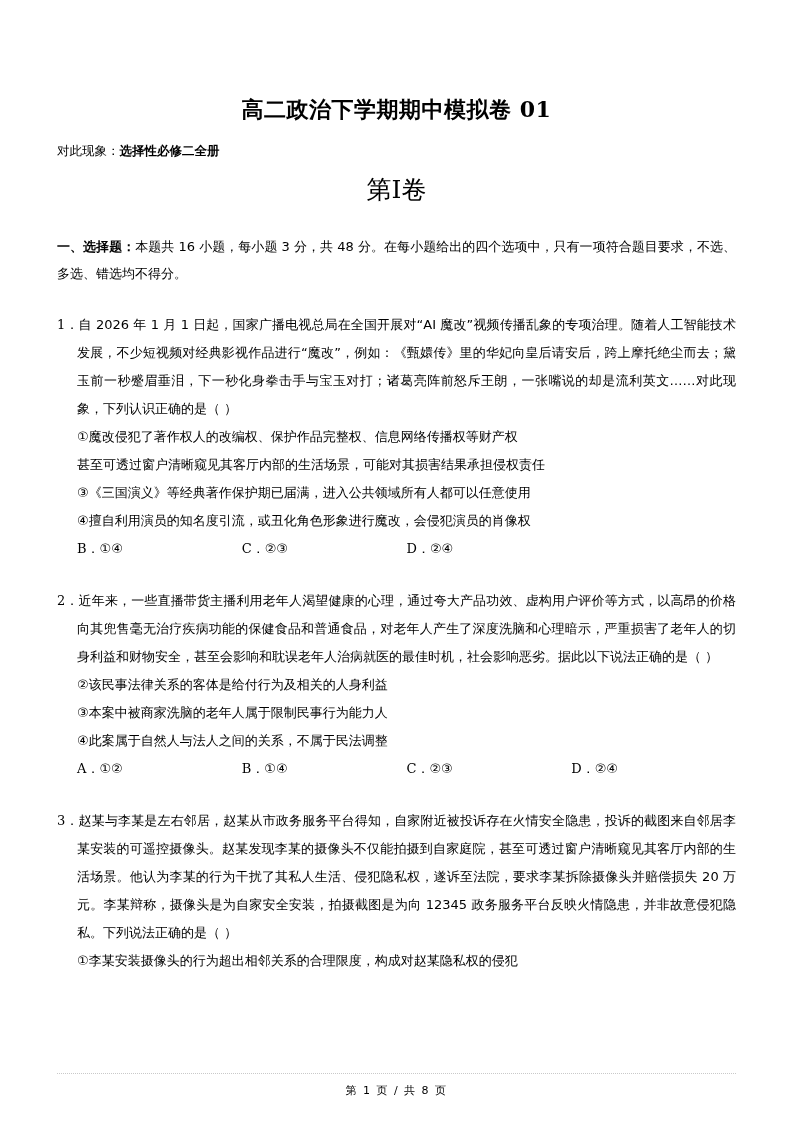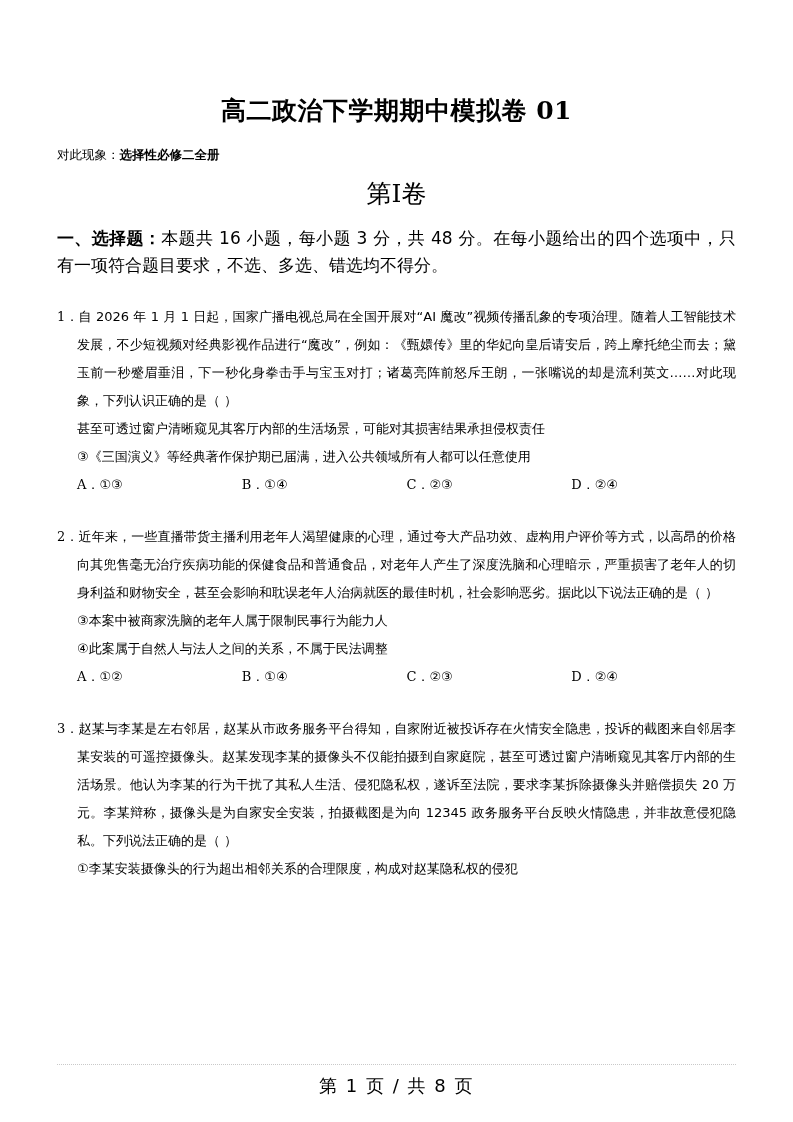--- a/index.html
+++ b/index.html
@@ -18,21 +18,21 @@
   .page {
     width: 793px;
     height: 1122px;
     box-sizing: border-box;
     padding: 0 57px;
     position: relative;
   }
   .doc-title {
     text-align: center;
     font-family: "DejaVu Serif", "Liberation Serif", serif;
-    font-size: 25px;
+    font-size: 22px;
     font-weight: bold;
     letter-spacing: 0.5px;
     margin: 0;
     padding-top: 96px;
     line-height: 1.2;
   }
   .scope-line {
     font-family: "DejaVu Sans", "Liberation Sans", sans-serif;
     font-size: 12.5px;
     margin-top: 20px;
@@ -47,23 +47,23 @@
   }
   .section-title {
     text-align: center;
     font-family: "DejaVu Serif", "Liberation Serif", serif;
     font-size: 25px;
     font-weight: normal;
     margin: 14px 0 0 0;
     line-height: 1.25;
   }
   .part-intro {
-    font-size: 17px;
+    font-size: 13px;
     line-height: 27px;
-    margin-top: 16px;
+    margin-top: 28px;
     text-align: justify;
     text-justify: inter-ideograph;
   }
   .part-intro .lead {
     font-weight: bold;
   }
   .question {
     margin-top: 24px;
   }
   .q-body {
@@ -101,21 +101,21 @@
     right: 57px;
     bottom: 24px;
   }
   .footer-rule {
     border-top: 1px dotted #c9c9c9;
     height: 0;
     margin-bottom: 9px;
   }
   .footer-text {
     text-align: center;
-    font-size: 18px;
+    font-size: 11px;
     letter-spacing: 1.5px;
     font-family: "DejaVu Sans", "Liberation Sans", sans-serif;
   }
 </style>
 </head>
 <body>
 
 <div class="page">
 
   <h1 class="doc-title">高二政治下学期期中模拟卷 01</h1>
@@ -127,34 +127,36 @@
   <h2 class="section-title">第I卷</h2>
 
   <p class="part-intro">
     <span class="lead">一、选择题：</span><span>本题共 16 小题，每小题 3 分，共 48 分。在每小题给出的四个选项中，只有一项符合题目要求，不选、多选、错选均不得分。</span>
   </p>
 
   <div class="question">
     <div class="q-body">
       <span class="q-num">1．</span><span>自 2026 年 1 月 1 日起，国家广播电视总局在全国开展对“AI 魔改”视频传播乱象的专项治理。随着人工智能技术发展，不少短视频对经典影视作品进行“魔改”，例如：《甄嬛传》里的华妃向皇后请安后，跨上摩托绝尘而去；黛玉前一秒蹙眉垂泪，下一秒化身拳击手与宝玉对打；诸葛亮阵前怒斥王朗，一张嘴说的却是流利英文……对此现象，下列认识正确的是（   ）</span>
     </div>
+    <div class="q-option">①魔改侵犯了著作权人的改编权、保护作品完整权、信息网络传播权等财产权</div>
     <div class="q-option">甚至可透过窗户清晰窥见其客厅内部的生活场景，可能对其损害结果承担侵权责任</div>
     <div class="q-option">③《三国演义》等经典著作保护期已届满，进入公共领域所有人都可以任意使用</div>
+    <div class="q-option">④擅自利用演员的知名度引流，或丑化角色形象进行魔改，会侵犯演员的肖像权</div>
     <div class="q-choices">
-      <div class="choice"><span class="choice-letter">A．</span><span>①③</span></div>
       <div class="choice"><span class="choice-letter">B．</span><span>①④</span></div>
       <div class="choice"><span class="choice-letter">C．</span><span>②③</span></div>
       <div class="choice"><span class="choice-letter">D．</span><span>②④</span></div>
     </div>
   </div>
 
   <div class="question">
     <div class="q-body">
       <span class="q-num">2．</span><span>近年来，一些直播带货主播利用老年人渴望健康的心理，通过夸大产品功效、虚构用户评价等方式，以高昂的价格向其兜售毫无治疗疾病功能的保健食品和普通食品，对老年人产生了深度洗脑和心理暗示，严重损害了老年人的切身利益和财物安全，甚至会影响和耽误老年人治病就医的最佳时机，社会影响恶劣。据此以下说法正确的是（   ）</span>
     </div>
+    <div class="q-option">②该民事法律关系的客体是给付行为及相关的人身利益</div>
     <div class="q-option">③本案中被商家洗脑的老年人属于限制民事行为能力人</div>
     <div class="q-option">④此案属于自然人与法人之间的关系，不属于民法调整</div>
     <div class="q-choices">
       <div class="choice"><span class="choice-letter">A．</span><span>①②</span></div>
       <div class="choice"><span class="choice-letter">B．</span><span>①④</span></div>
       <div class="choice"><span class="choice-letter">C．</span><span>②③</span></div>
       <div class="choice"><span class="choice-letter">D．</span><span>②④</span></div>
     </div>
   </div>
 

